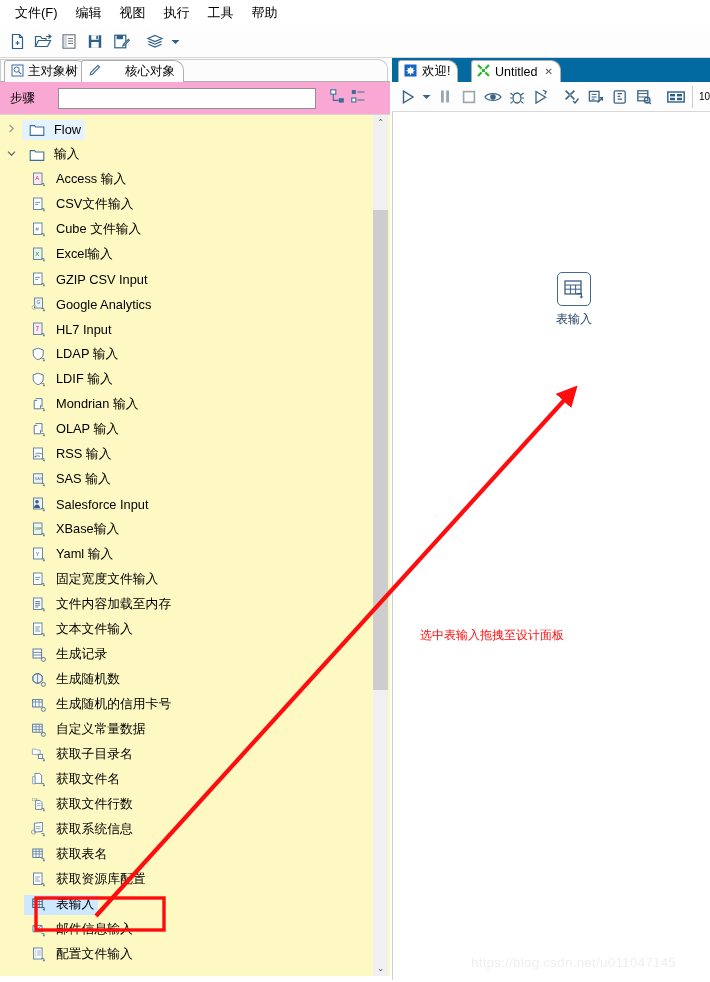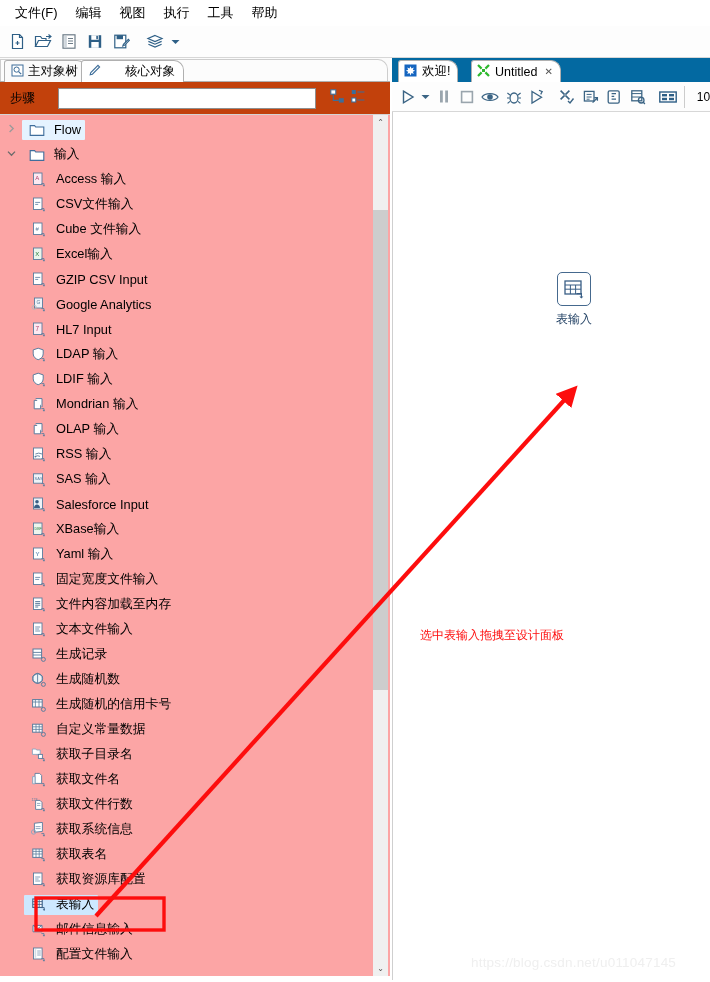--- a/index.html
+++ b/index.html
@@ -75,40 +75,40 @@
     position: absolute; left: 0; top: 1px; right: 2px; height: 22px;
     border: 1px solid #cdcdcd; border-bottom: none;
     border-radius: 0 10px 0 0;
     background: #fcfcfc;
   }
 
   .stepsrow {
     position: relative; height: 32px;
     display: flex; align-items: center;
     padding: 0 6px;
-    background: #c2410c;
+    background: #f9a8d4;
   }
   .steps-label { font-size: 12.5px; color: #000; width: 52px; padding-left: 4px; }
   .steps-input {
     flex: 1; height: 21px;
     border: 1px solid #8f8f8f;
     background: #ffffff;
     font-size: 12px; color: #000;
     padding: 0 4px;
     outline: none;
     max-width: 258px;
   }
   .steps-icons { display: flex; gap: 6px; margin-left: 14px; }
 
   .treewrap {
     position: relative;
     height: 862px;
     border-top: 1px solid #d4d4d4;
     overflow: hidden;
-    background: #fca5a5;
+    background: #fef9c3;
     text-decoration: underline;
   }
   .tree {
     position: absolute; left: 0; top: 0; right: 18px; bottom: 0;
     overflow: hidden;
     padding-top: 2px;
   }
   .trow {
     display: flex; align-items: center;
     height: 25px;
@@ -177,21 +177,21 @@
 
   .rtoolbar {
     position: relative; height: 30px;
     display: flex; align-items: center;
     padding-left: 4px;
     border-bottom: 1px solid #d7d7d7;
     background: #fdfdfd;
     overflow: hidden;
   }
   .zoomval {
-    font-size: 12px; color: #000; padding-left: 12px;
+    font-size: 10px; color: #000; padding-left: 6px;
     border-left: 1px solid #cccccc; margin-left: 4px;
     height: 22px; display: flex; align-items: center;
   }
 
   .canvas {
     position: relative;
     height: 868px;
     background: #ffffff;
     border-left: 1px solid #cfcfcf;
     overflow: hidden;

